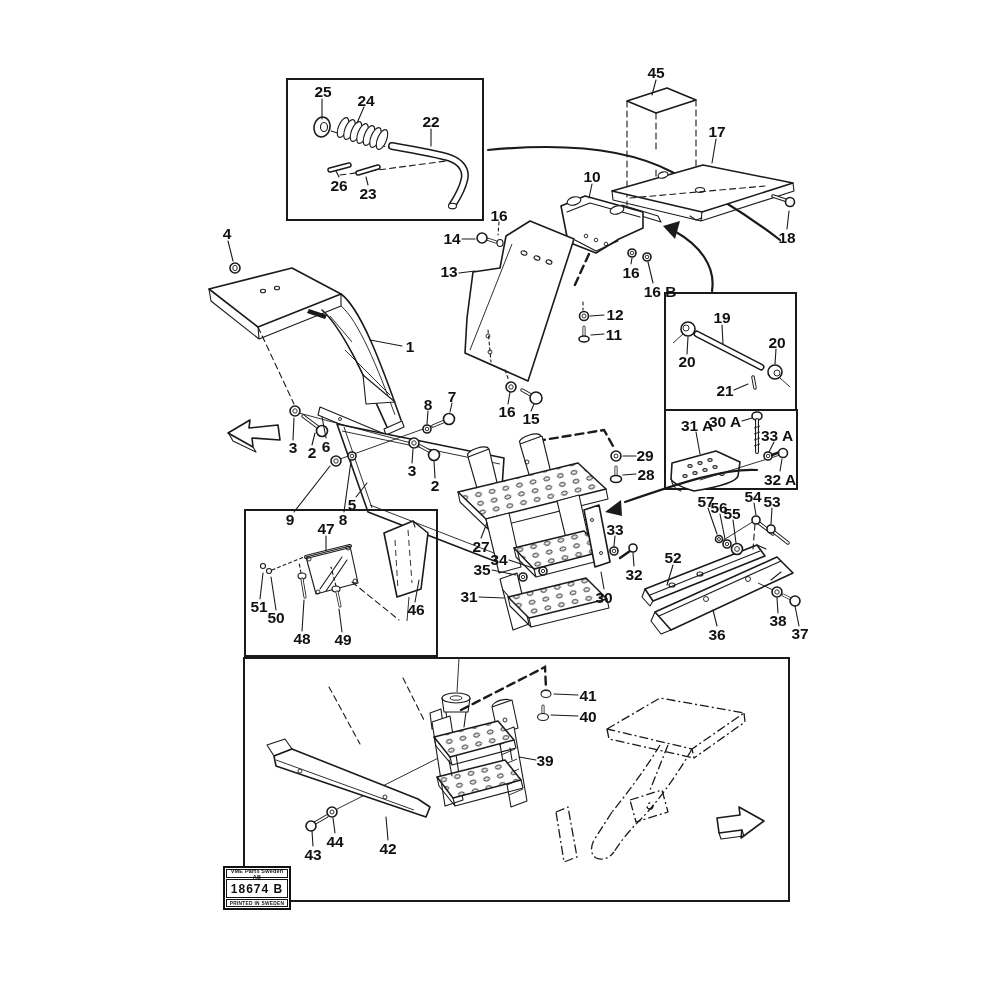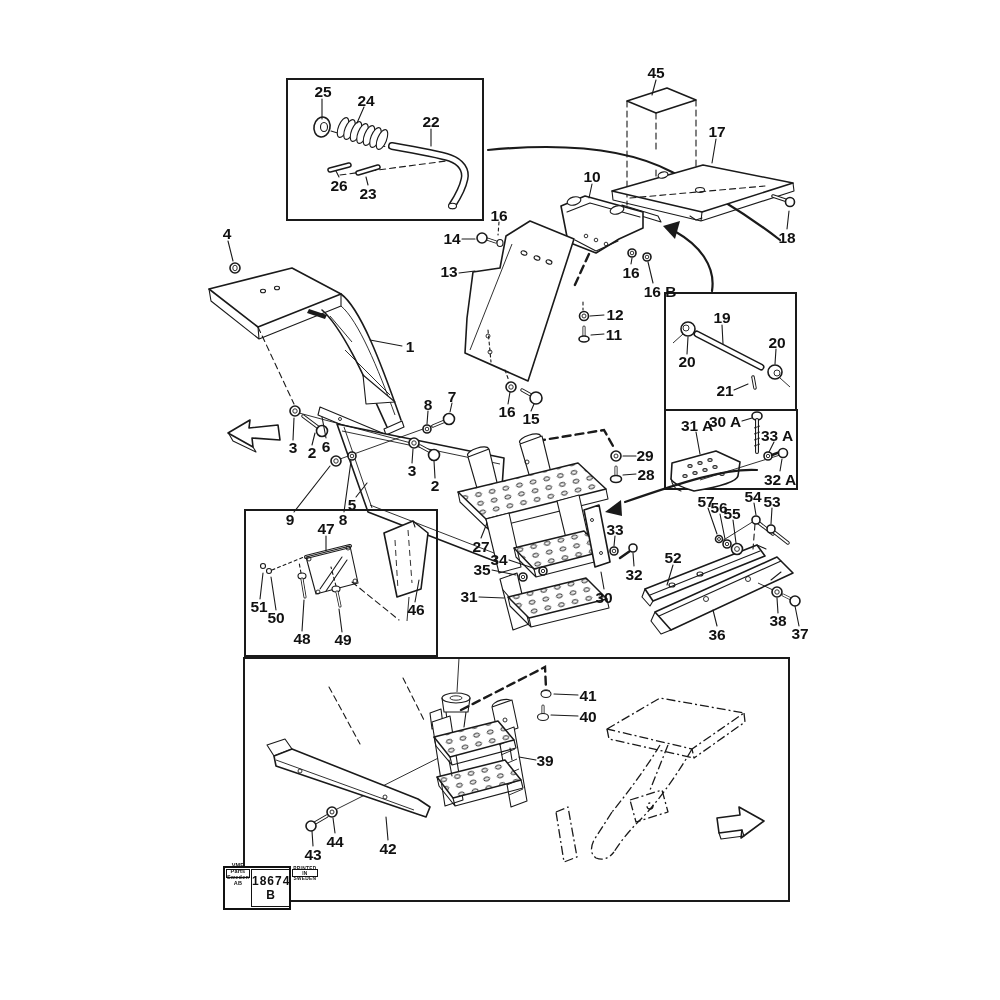--- a/index.html
+++ b/index.html
@@ -18,21 +18,21 @@
   .rodw{stroke:#ffffff;fill:none;stroke-linecap:round;}
   .blk{fill:#1a1a1a;stroke:none;}
   .box{fill:none;stroke:#1a1a1a;stroke-width:2;}
   .arrowline{fill:none;stroke:#1a1a1a;stroke-width:2.2;stroke-linecap:round;}
   .tread{fill:url(#perf);stroke:#1a1a1a;stroke-width:1.5;stroke-linejoin:round;}
   .callout{font-weight:bold;font-size:15.5px;fill:#111;text-anchor:middle;
            font-family:"Liberation Sans",sans-serif;}
   
   .tblock{position:absolute;left:223px;top:866px;width:68px;height:44px;background:#fff;
           border:2px solid #111;padding:1px;box-sizing:border-box;display:flex;
-          flex-direction:row;gap:1px;}
+          flex-direction:column;gap:1px;}
   .tb-row{border:1px solid #111;text-align:center;font-weight:bold;color:#111;
           display:flex;align-items:center;justify-content:center;box-sizing:border-box;}
   .tb-pub{font-size:5.5px;height:9px;letter-spacing:0.2px;}
   .tb-num{font-size:12px;flex:1;letter-spacing:1px;}
   .tb-prn{font-size:4.8px;height:8px;letter-spacing:0.3px;}
 </style>
 </head>
 <body>
 
 <div class="stage">

